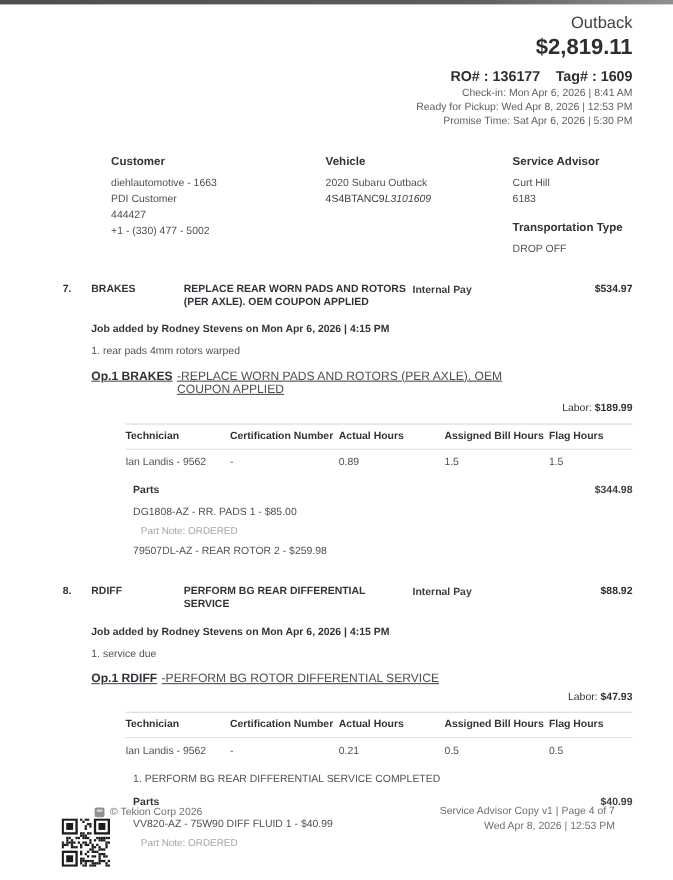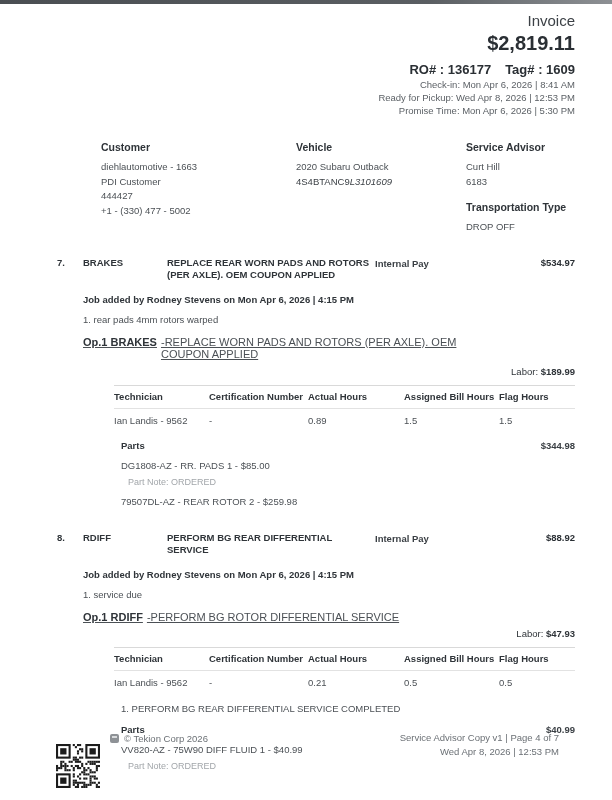--- a/index.html
+++ b/index.html
@@ -57,43 +57,43 @@
   .story-line{margin-left:38px;margin-top:10px;font-size:9.5px;color:#4b5055;line-height:12px;}
   .parts{margin-left:38px;margin-top:9px;}
   .parts-head{display:flex;justify-content:space-between;font-size:9.5px;line-height:12px;}
   .parts-label{font-weight:bold;color:#2f3439;}
   .parts-total{color:#3a3f44;font-weight:bold;}
   .part-line{margin-top:8px;font-size:9.5px;color:#4b5055;line-height:12px;}
   .part-note{margin-top:5px;margin-left:7px;font-size:9px;color:#a2a6aa;line-height:11px;}
 
   
   .footer{position:absolute;left:57px;right:37px;top:731px;height:64px;}
-  .foot-left{position:absolute;left:53px;top:2px;display:flex;align-items:center;}
+  .foot-left{position:absolute;left:29px;top:2px;display:flex;align-items:center;}
   .tekion-icon{width:9px;height:9px;background:#8e9296;border-radius:2px;margin-right:5px;position:relative;}
   .tekion-icon::after{content:"";position:absolute;left:2px;top:2px;right:2px;height:2px;background:#d9dbdd;}
   .foot-copy{font-size:9.5px;color:#6b7075;line-height:11px;}
   .qr{position:absolute;left:-1px;top:13px;width:44px;height:44px;}
   .foot-right{position:absolute;right:16px;top:0;text-align:right;font-size:9.5px;color:#6b7075;line-height:13.5px;}
 </style>
 </head>
 <body>
 
 <div class="scan-topbar"></div>
 
 <div class="page">
 
   <div class="hdr">
-    <div class="invoice-label">Invoice</div>
+    <div class="invoice-label">Outback</div>
     <div class="invoice-amount">$2,819.11</div>
     <div class="ro-line">
       <span>RO# : 136177</span><span class="gap"></span><span>Tag# : 1609</span>
     </div>
     <div class="hdr-meta">Check-in: Mon Apr 6, 2026 | 8:41 AM</div>
     <div class="hdr-meta">Ready for Pickup: Wed Apr 8, 2026 | 12:53 PM</div>
-    <div class="hdr-meta">Promise Time: Mon Apr 6, 2026 | 5:30 PM</div>
+    <div class="hdr-meta">Promise Time: Sat Apr 6, 2026 | 5:30 PM</div>
   </div>
 
   <div class="info-row">
     <div class="col-customer">
       <div class="blk-heading">Customer</div>
       <div class="blk-line">diehlautomotive - 1663</div>
       <div class="blk-line">PDI Customer</div>
       <div class="blk-line">444427</div>
       <div class="blk-line">+1 - (330) 477 - 5002</div>
     </div>

